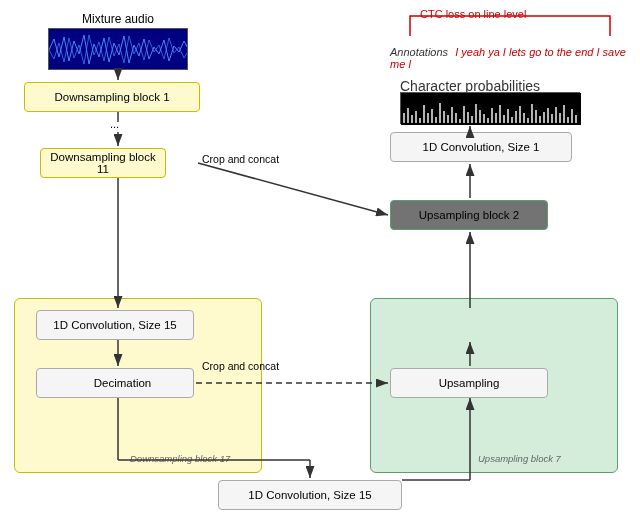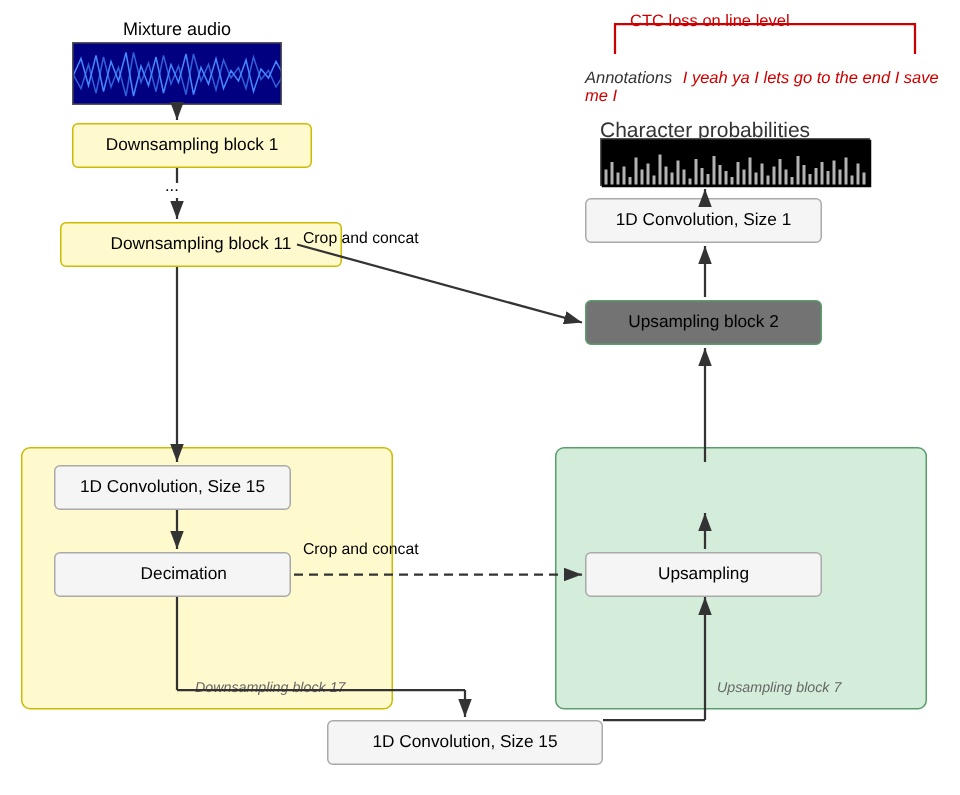--- a/index.html
+++ b/index.html
@@ -116,49 +116,49 @@
   <div class="waveform-box" style="left:48px; top:28px; width:140px; height:42px;">
     <svg width="140" height="42" xmlns="http://www.w3.org/2000/svg">
 
       <g stroke="#4488ff" stroke-width="1" fill="none">
         <polyline points="0,21 5,10 10,28 15,8 20,32 25,12 30,25 35,6 40,35 45,15 50,28 55,9 60,33 65,14 70,26 75,7 80,34 85,16 90,27 95,10 100,30 105,18 110,25 115,11 120,32 125,17 130,23 135,12 140,21"></polyline>
         <polyline points="0,21 5,30 10,14 15,33 20,9 25,29 30,16 35,35 40,6 45,26 50,13 55,32 60,8 65,27 70,15 75,34 80,7 85,25 90,14 95,31 100,11 105,23 110,16 115,30 120,9 125,24 130,18 135,29 140,21" opacity="0.7"></polyline>
       </g>
     </svg>
   </div>
 
-  <div class="box box-yellow" style="left:48px; top:82px; width:160px; height:30px;">
+  <div class="box box-yellow" style="left:24px; top:82px; width:176px; height:30px;">
     <span>Downsampling block 1</span>
   </div>
 
   <div class="label-text" style="left:110px; top:118px;">
     <span>...</span>
   </div>
 
-  <div class="box box-yellow" style="left:40px; top:148px; width:188px; height:30px;text-align:right;">
+  <div class="box box-yellow" style="left:40px; top:148px; width:126px; height:30px;">
     <span>Downsampling block 11</span>
   </div>
 
   <div class="box" style="left:36px; top:310px; width:158px; height:30px;">
     <span>1D Convolution, Size 15</span>
   </div>
 
   <div class="box" style="left:36px; top:368px; width:158px; height:30px;padding-left:19px;">
     <span>Decimation</span>
   </div>
 
   <div class="box" style="left:218px; top:480px; width:184px; height:30px;">
     <span>1D Convolution, Size 15</span>
   </div>
 
   <div class="box box-green" style="left:390px; top:200px; width:158px; height:30px;">
     <span>Upsampling block 2</span>
   </div>
 
-  <div class="box" style="left:390px; top:132px; width:158px; height:30px;">
+  <div class="box" style="left:390px; top:132px; width:182px; height:30px;">
     <span>1D Convolution, Size 1</span>
   </div>
 
 
   <div class="box" style="left:390px; top:368px; width:158px; height:30px;">
     <span>Upsampling</span>
   </div>
 
   <div class="label-small" style="left:130px; top:453px;">
     <span>Downsampling block 17</span>

